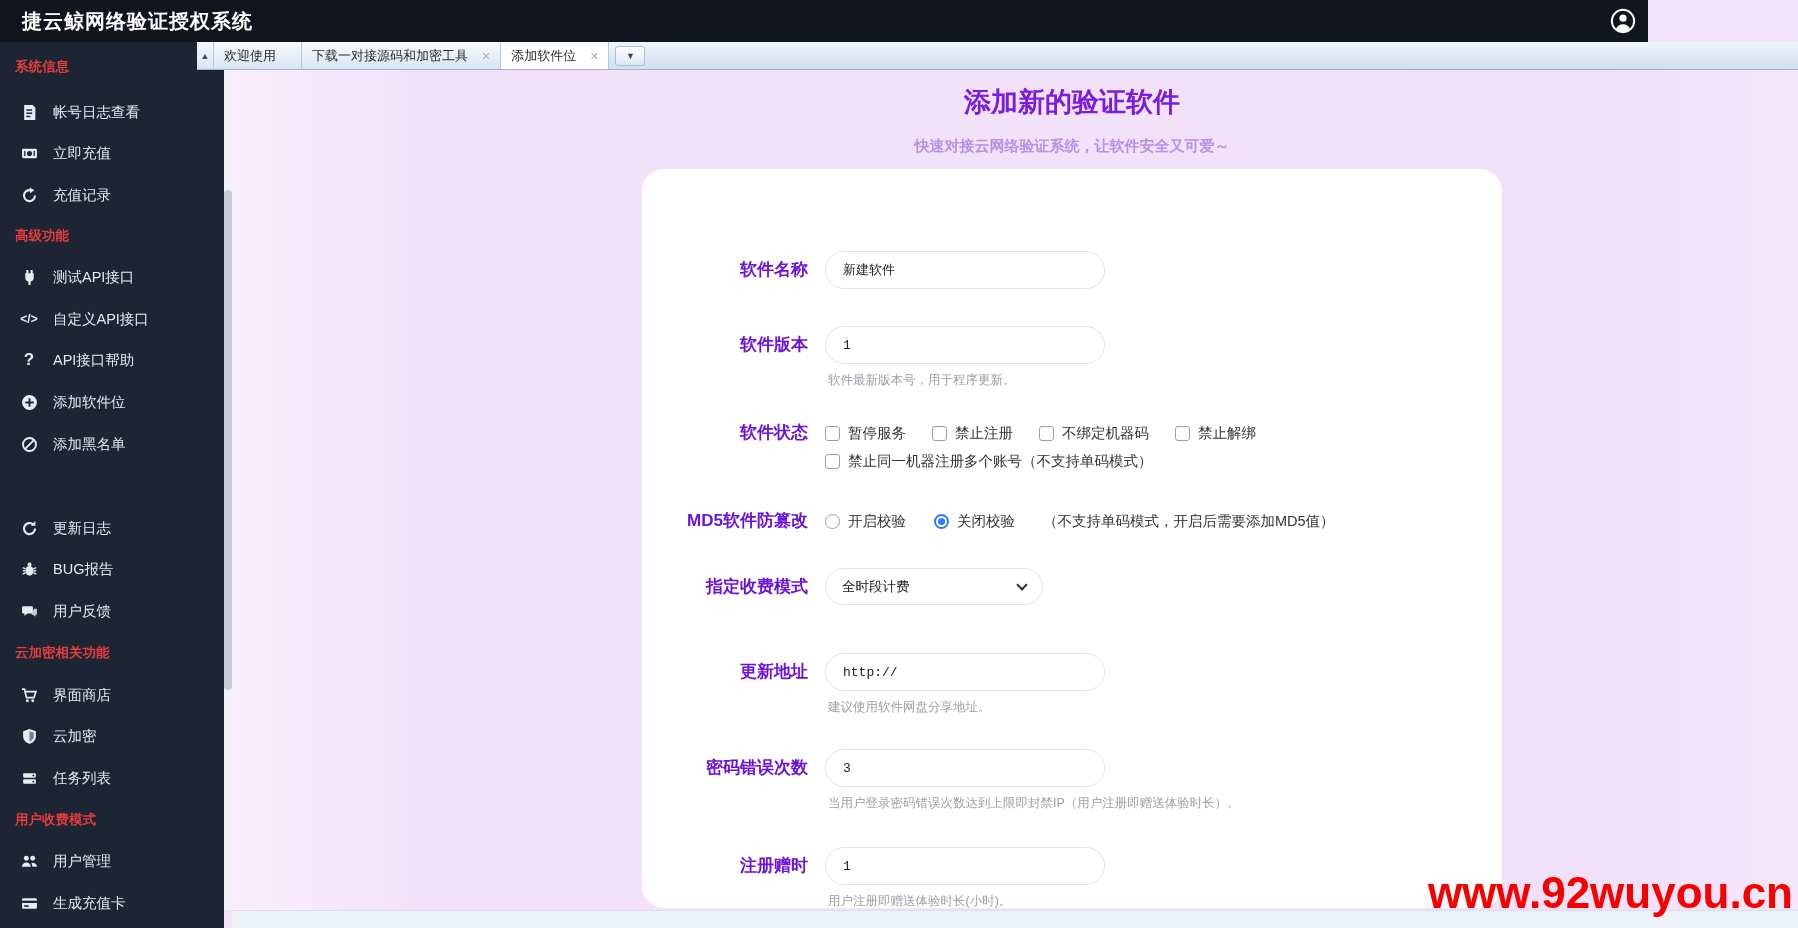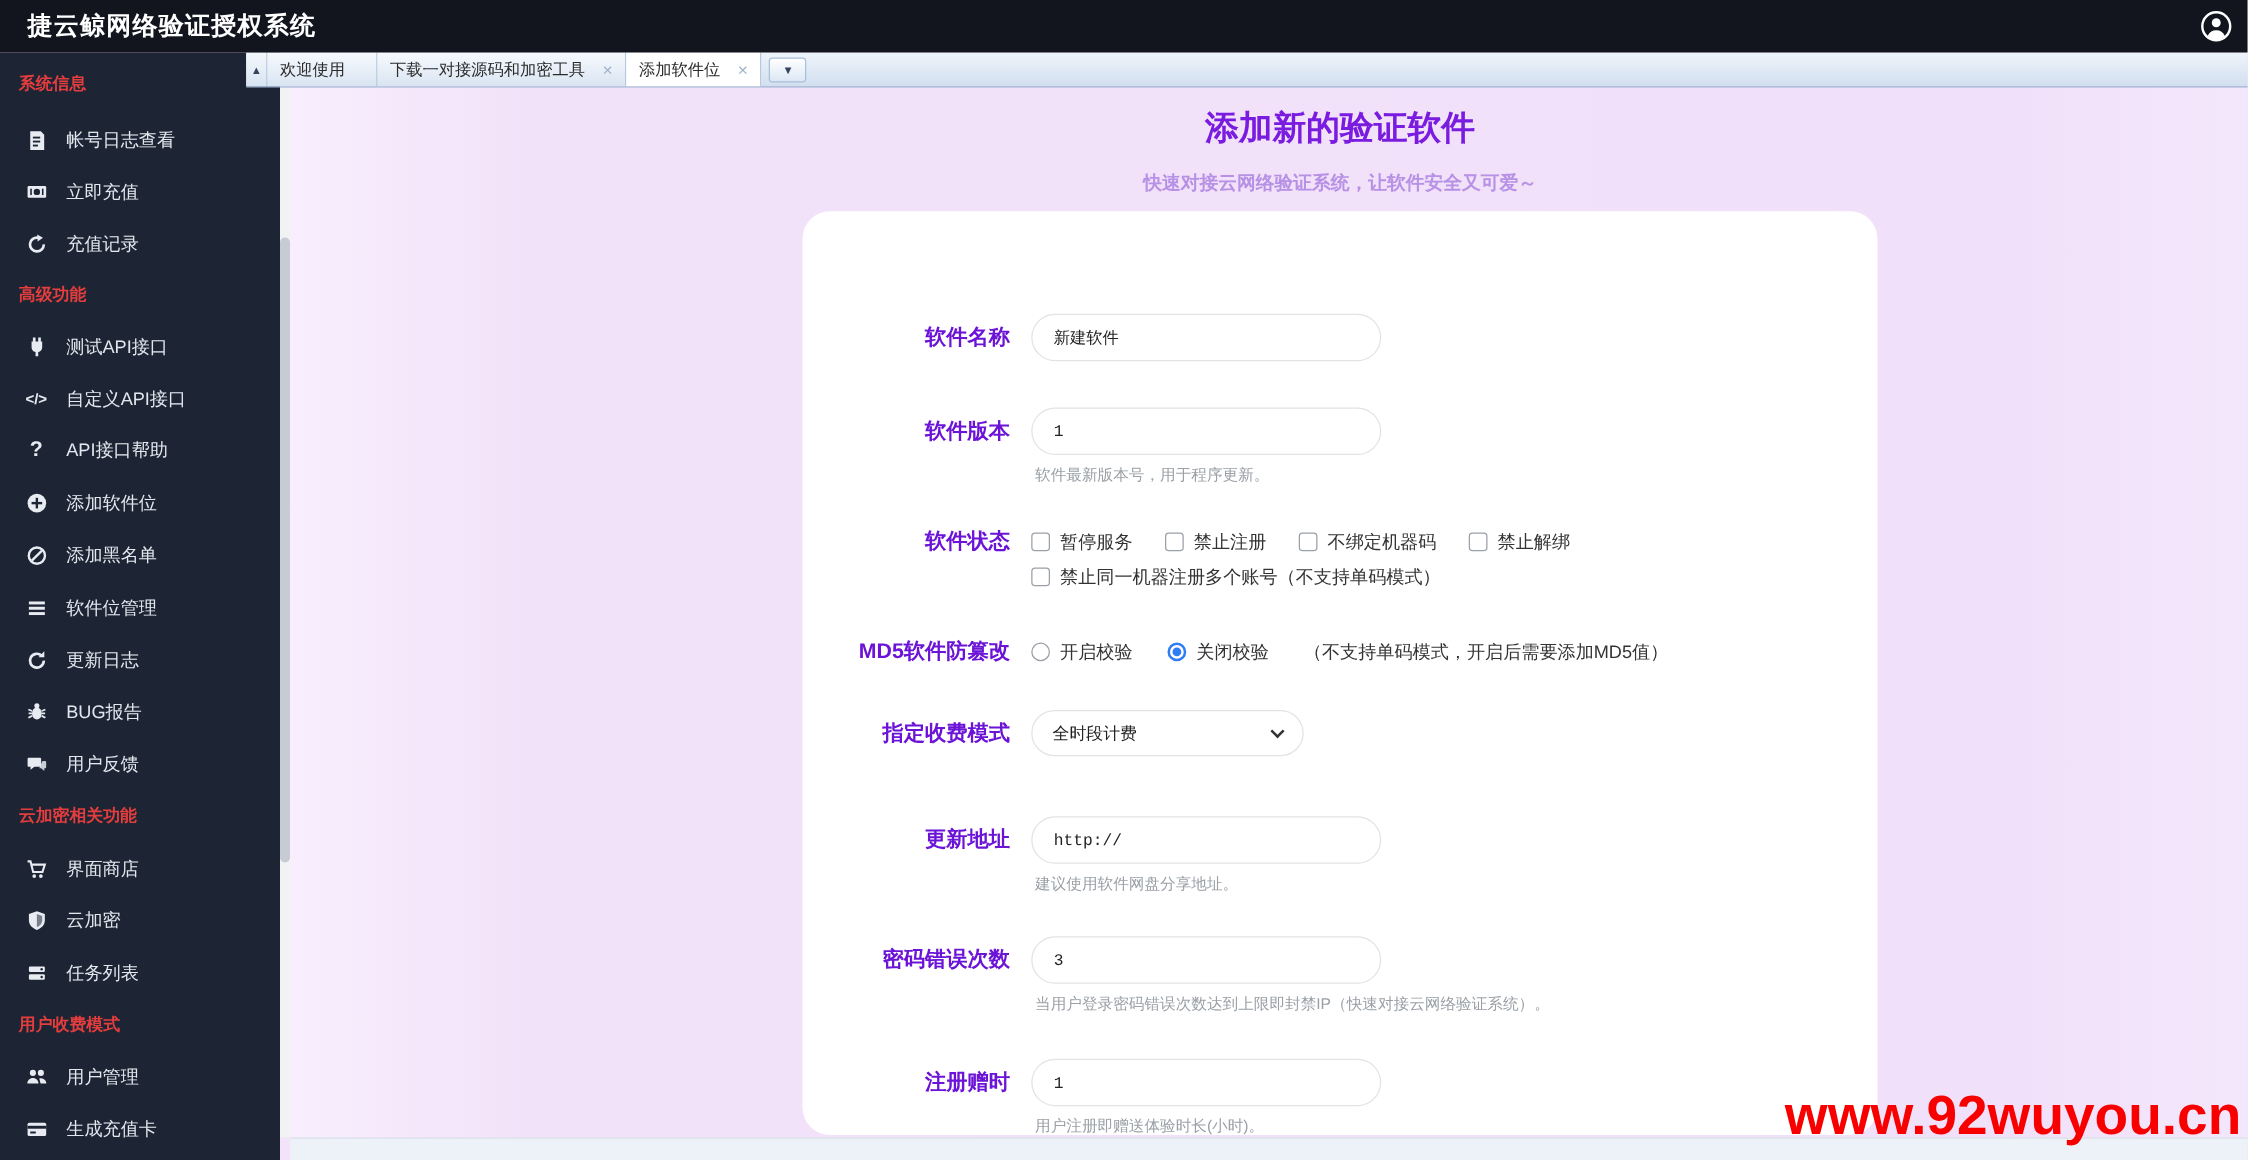--- a/index.html
+++ b/index.html
@@ -1,20 +1,20 @@
 <!DOCTYPE html>
 <html><head>
 <meta charset="utf-8">
 <style>
   * { margin:0; padding:0; box-sizing:border-box; }
   html,body { width:1798px; height:928px; overflow:hidden;
     font-family:"Liberation Sans", sans-serif; background:#f2e3fa; }
 
   
-  .header { position:absolute; left:0; top:0; width:1798px; height:42px; background:#12151e; z-index:30; }
+  .header { position:absolute; left:0; top:0; width:1648px; height:42px; background:#12151e; z-index:30; }
   .header-title { position:absolute; left:22px; top:0; line-height:42px; color:#ffffff;
     font-size:20px; font-weight:bold; letter-spacing:1px; }
   .header-user { position:absolute; right:12px; top:8px; width:26px; height:26px; cursor:pointer; }
 
   
   .sidebar { position:absolute; left:0; top:42px; width:224px; height:886px; background:#1d2534; z-index:20; }
   .side-row { position:absolute; left:0; width:224px; height:30px; display:flex; align-items:center; cursor:pointer; }
   .side-section { position:absolute; left:15px; height:20px; line-height:20px; color:#e43d3d;
     font-size:13.5px; font-weight:bold; }
   .side-icon { width:20px; height:18px; margin-left:19px; margin-right:14px; display:flex;
@@ -172,30 +172,20 @@
   </div>
   <div class="side-row" style="top:387px">
     <span class="side-icon">
       <svg viewBox="0 0 16 16">
           <circle cx="8" cy="8" r="6.1" fill="none" stroke="#e8ecf2" stroke-width="1.8"></circle>
           <rect x="2.6" y="7.1" width="10.8" height="1.8" transform="rotate(-45 8 8)" fill="#e8ecf2"></rect>
         </svg>
     </span>
     <span class="side-label">添加黑名单</span>
   </div>
-  <div class="side-row" style="top:429px">
-    <span class="side-icon">
-      <svg viewBox="0 0 16 16">
-          <rect x="2" y="3" width="12" height="2.2" fill="#e8ecf2"></rect>
-          <rect x="2" y="7" width="12" height="2.2" fill="#e8ecf2"></rect>
-          <rect x="2" y="11" width="12" height="2.2" fill="#e8ecf2"></rect>
-        </svg>
-    </span>
-    <span class="side-label">软件位管理</span>
-  </div>
   <div class="side-row" style="top:471px">
     <span class="side-icon">
       <svg viewBox="0 0 16 16">
           <path fill="none" stroke="#e8ecf2" stroke-width="2" d="M13.2 8a5.2 5.2 0 1 1-1.6-3.7"></path>
           <path fill="#e8ecf2" d="M13.6 1v4.4H9.2z"></path>
         </svg>
     </span>
     <span class="side-label">更新日志</span>
   </div>
   <div class="side-row" style="top:512px">
@@ -386,21 +376,21 @@
     <div class="field">
       <input class="text-input" type="text" value="http://" style="">
       <div class="helper">建议使用软件网盘分享地址。</div>
     </div>
   </div>
 
   <div class="form-row" style="top:580px">
     <div class="form-label">密码错误次数</div>
     <div class="field">
       <input class="text-input" type="text" value="3" style="">
-      <div class="helper">当用户登录密码错误次数达到上限即封禁IP（快速对接云网络验证系统）。</div>
+      <div class="helper">当用户登录密码错误次数达到上限即封禁IP（用户注册即赠送体验时长）。</div>
     </div>
   </div>
 
   <div class="form-row" style="top:678px">
     <div class="form-label">注册赠时</div>
     <div class="field">
       <input class="text-input" type="text" value="1" style="">
       <div class="helper">用户注册即赠送体验时长(小时)。</div>
     </div>
   </div>

